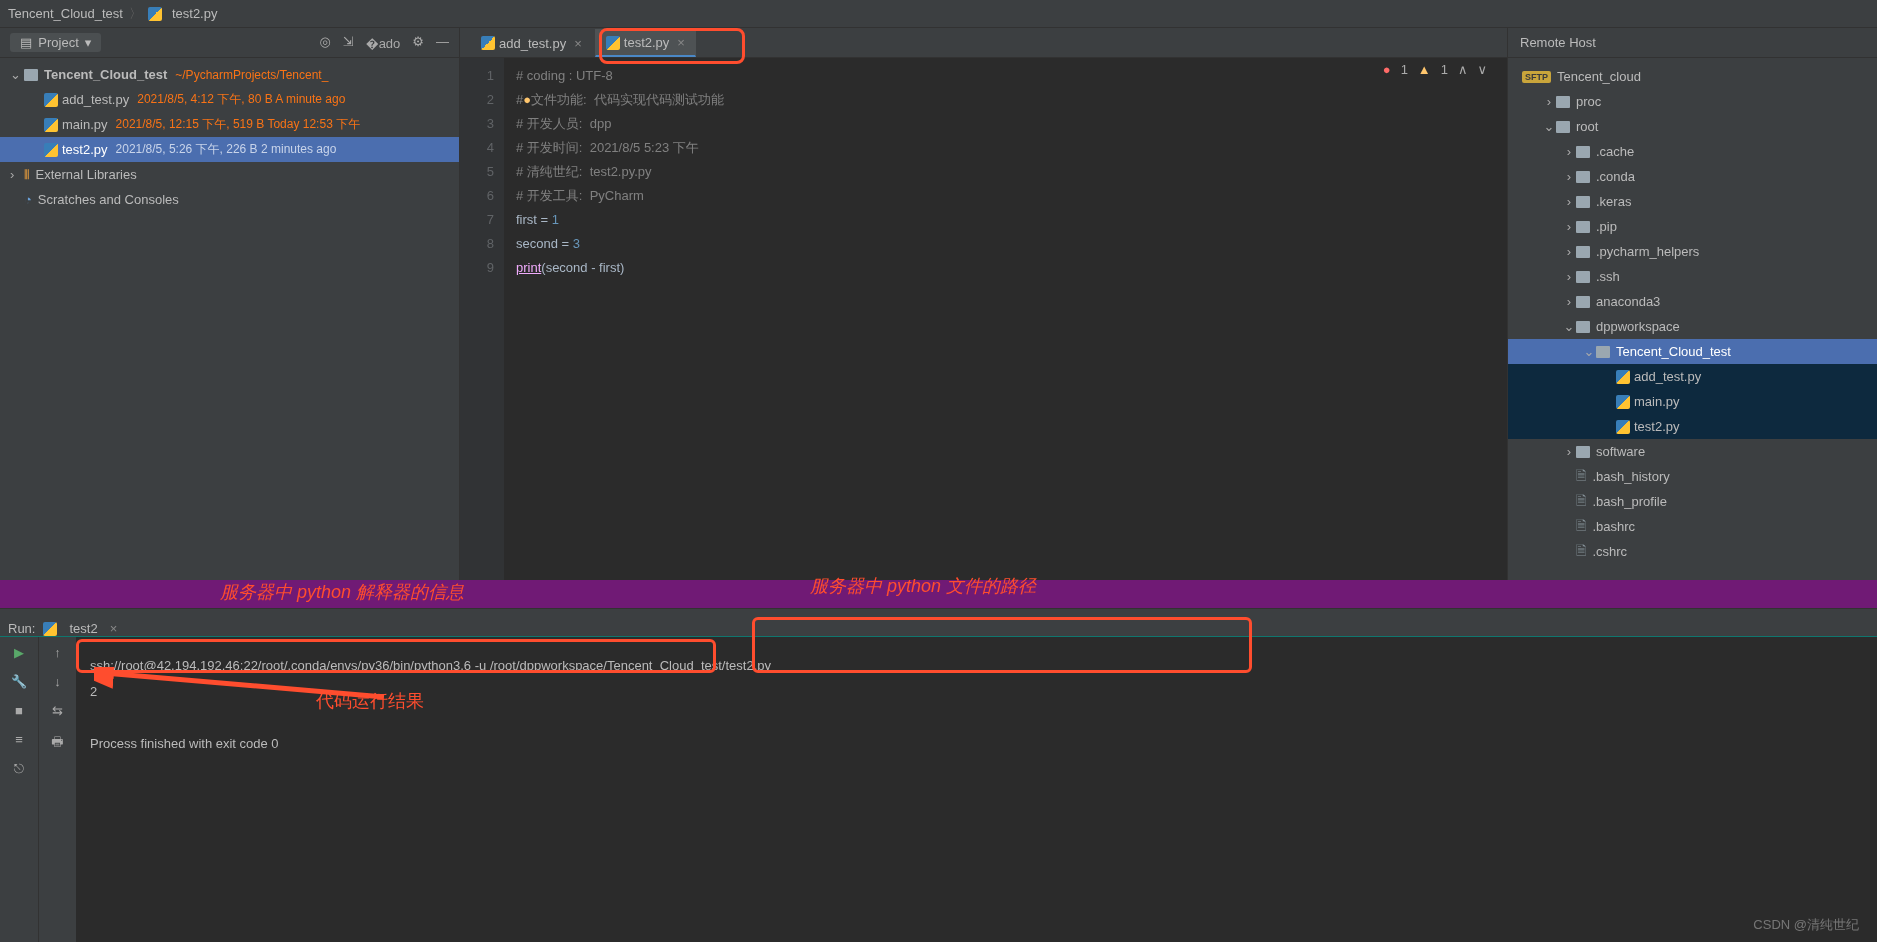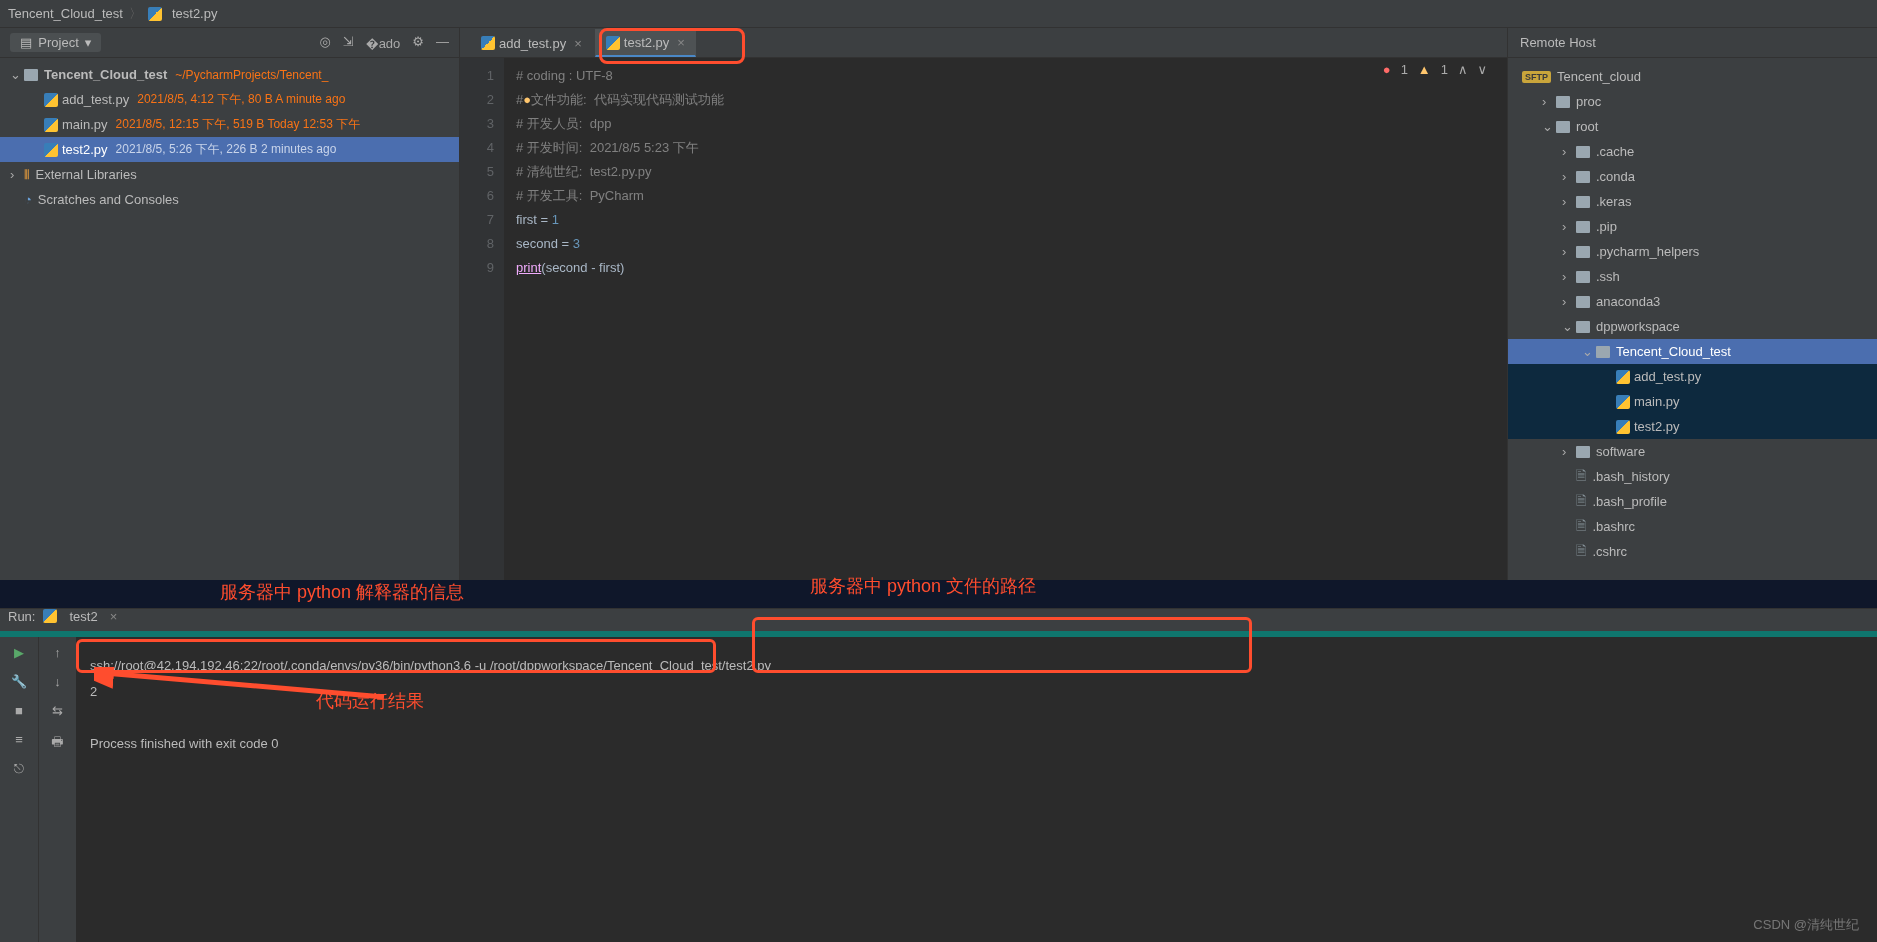--- a/index.html
+++ b/index.html
@@ -32,31 +32,31 @@
 .editor { flex:1; display:flex; font-family:Consolas,monospace; font-size:15px; position:relative; }
 .gutter { width:44px; text-align:right; padding:6px 10px 0 0; color:#606366; background:#313335; line-height:24px; }
 .code { flex:1; padding:6px 0 0 12px; line-height:24px; white-space:pre; color:#a9b7c6; }
 .c-cmt { color:#808080;text-align:center; }
 .c-num { color:#6897bb; }
 .c-fn { color:#f0abfc;text-decoration:underline; }
 .insp { position:absolute; top:4px; right:20px; color:#aaa; font-size:12px; display:flex; gap:10px; align-items:center; }
 .insp .err { color:#ff6b68; }
 .insp .warn { color:#ffc66d; }
 
-.remote { width:370px; background:#3c3f41; border-left:1px solid #323232; }
+.remote { width:370px; background:#3c3f41; border-left:1px solid #323232;text-align:center; }
 .remote-hdr { height:30px; padding:0 12px; border-bottom:1px solid #323232; display:flex; align-items:center; }
 .remote-tree { padding:6px 0; }
 .remote-tree .tree-row { padding-left:14px; }
 .rt-sel { background:#0d293e; }
 .sftp-badge { background:#c9a53b; color:#3b3b3b; font-size:9px; padding:1px 3px; border-radius:2px; margin-right:6px; font-weight:bold; }
 
-.annot-row { height:28px; position:relative; background:#0f172a; }
+.annot-row { height:28px; position:relative; background:#701a75;font-style:italic; }
 .annot { position:absolute; color:#ff4d2e; font-size:18px; }
 .run-panel { background:#2b2b2b; border-top:1px solid #323232; height:334px; display:flex; flex-direction:column; }
-.run-hdr { height:28px; display:flex; align-items:flex-start; padding:0 8px; gap:8px; background:#3c3f41; border-bottom:6px solid #0f766e; }
+.run-hdr { height:28px; display:flex; align-items:flex-end; padding:0 8px; gap:8px; background:#3c3f41; border-bottom:1px solid #0f766e; }
 .run-hdr .close { color:#888; margin-left:4px; }
 .run-body { flex:1; display:flex; }
 .run-tools { width:38px; background:#3c3f41; display:flex; flex-direction:column; align-items:center; padding-top:8px; gap:14px; color:#aaa; }
 .run-tools2 { width:38px; background:#3c3f41; display:flex; flex-direction:column; align-items:center; padding-top:8px; gap:14px; color:#aaa; border-left:1px solid #323232;}
 .play { color:#59a869; }
 .console { flex:1; padding:16px 14px; font-family:Consolas,monospace; font-size:15px; color:#bbb; position:relative; }
 .console .line { line-height:26px; white-space:pre; }
 .hl-box { position:absolute; border:3px solid #ff4d2e; border-radius:6px; pointer-events:none; }
 .arrow { position:absolute; pointer-events:none; }
 .watermark { position:absolute; right:18px; bottom:8px; color:#bfbfbf; font-size:13px; opacity:.5; }

